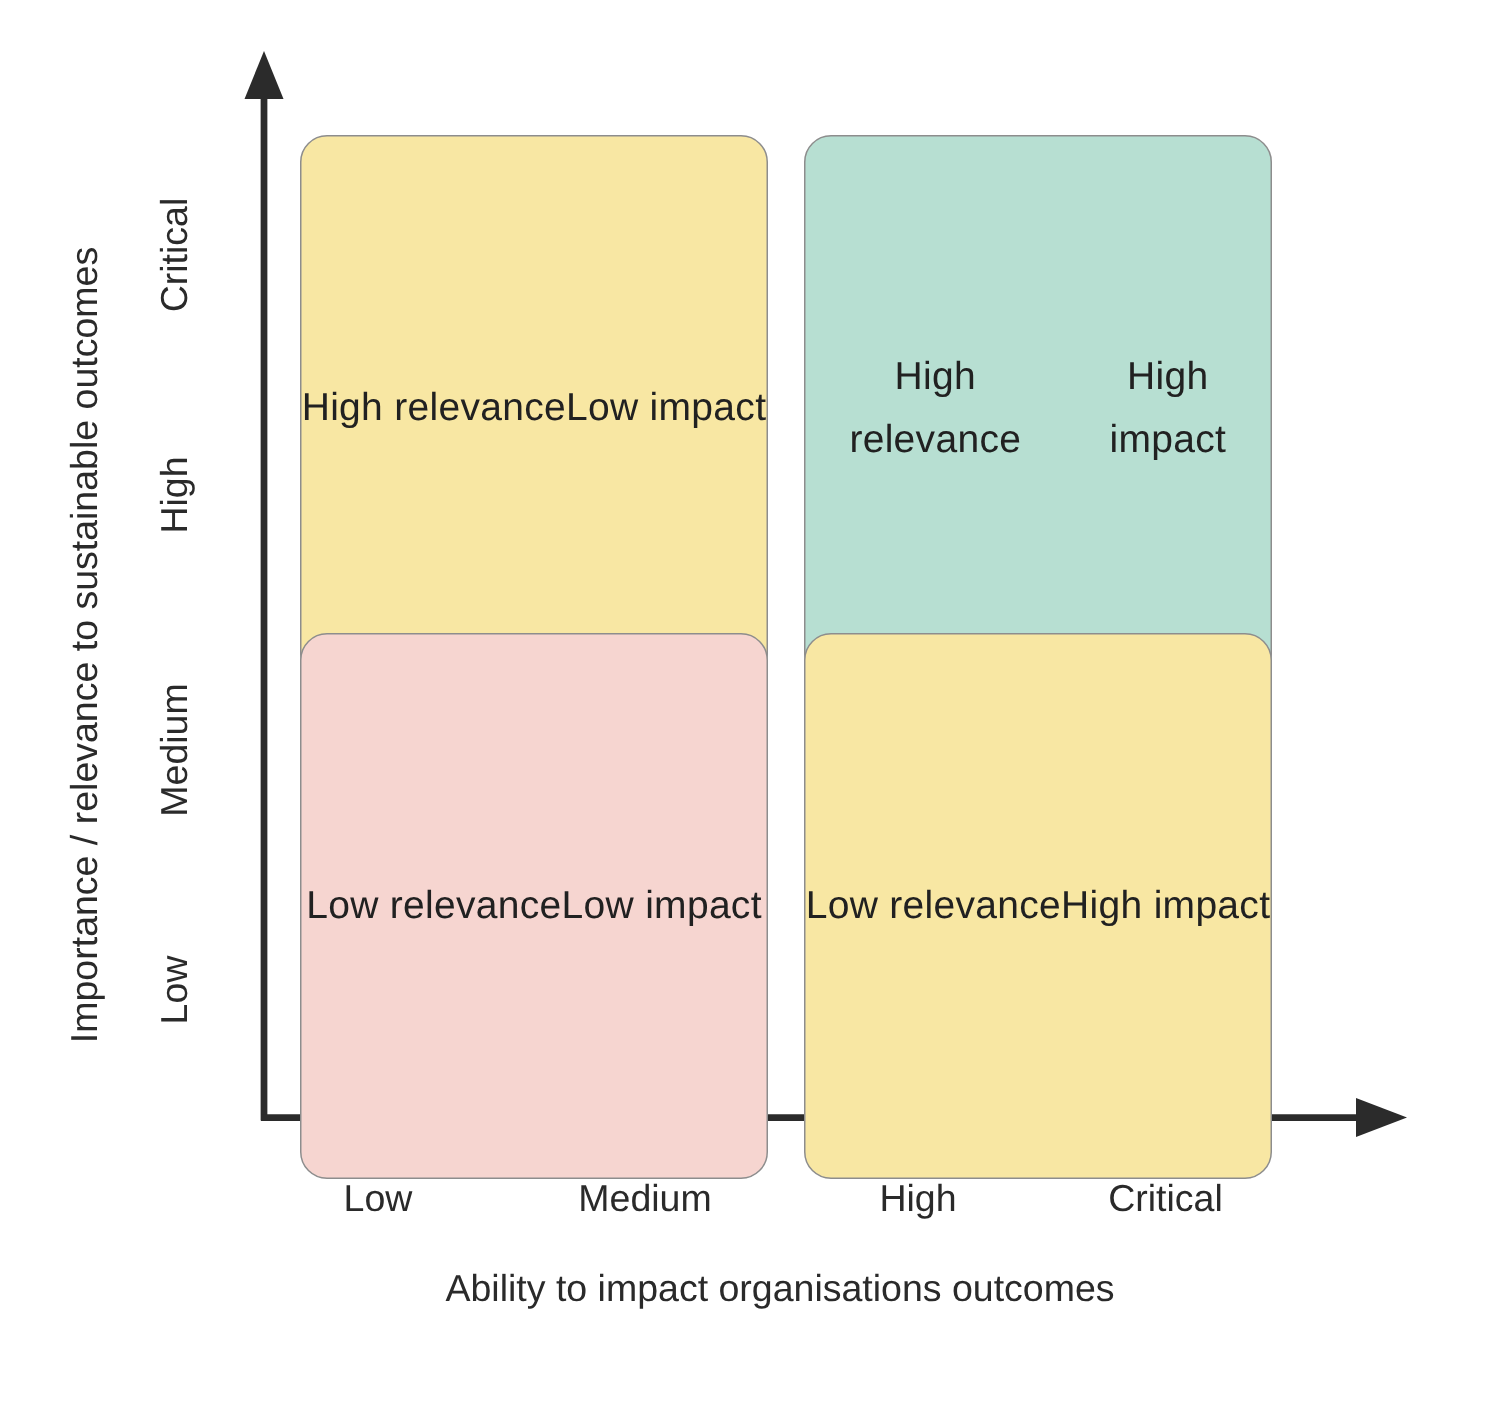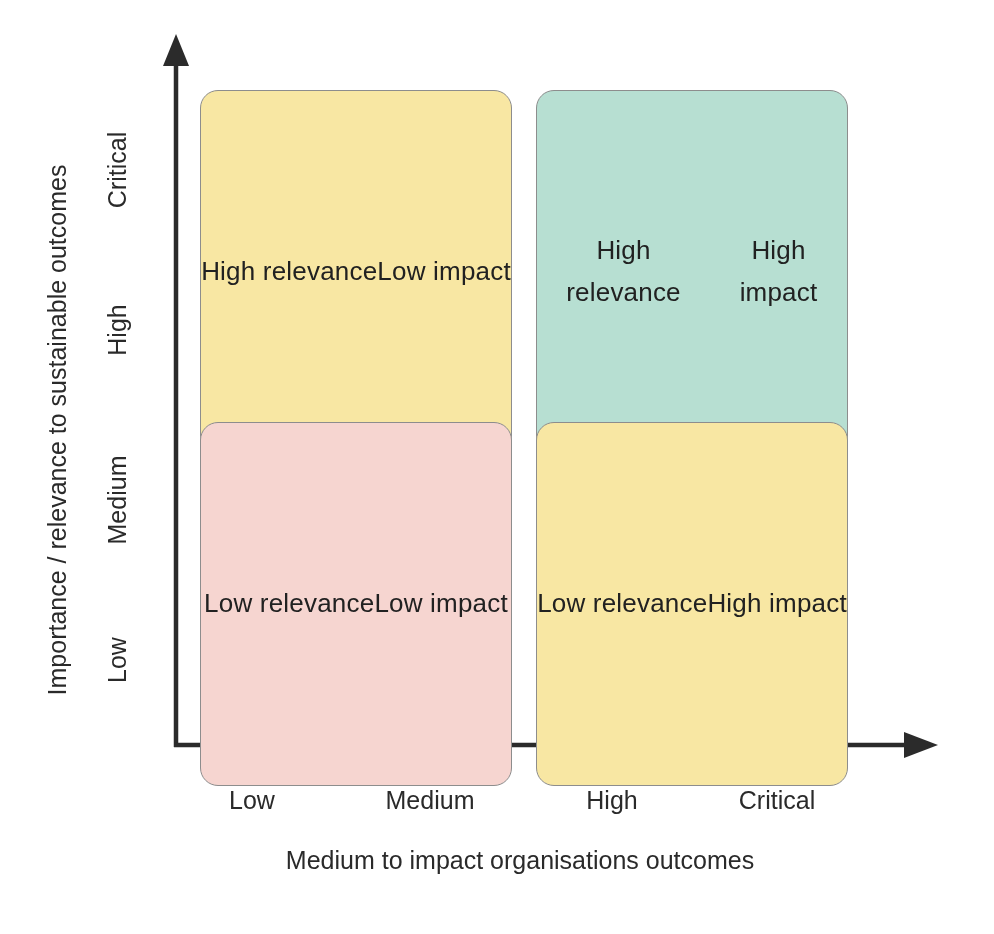--- a/index.html
+++ b/index.html
@@ -126,15 +126,15 @@
   <div class="y-axis-title">Importance / relevance to sustainable outcomes</div>
   <div class="y-tick y-tick-0">Critical</div>
   <div class="y-tick y-tick-1">High</div>
   <div class="y-tick y-tick-2">Medium</div>
   <div class="y-tick y-tick-3">Low</div>
 
   <div class="x-tick x-tick-0">Low</div>
   <div class="x-tick x-tick-1">Medium</div>
   <div class="x-tick x-tick-2">High</div>
   <div class="x-tick x-tick-3">Critical</div>
-  <div class="x-axis-title">Medium to impact organisations outcomes</div>
+  <div class="x-axis-title">Ability to impact organisations outcomes</div>
 
 </div>
 
 </body></html>

